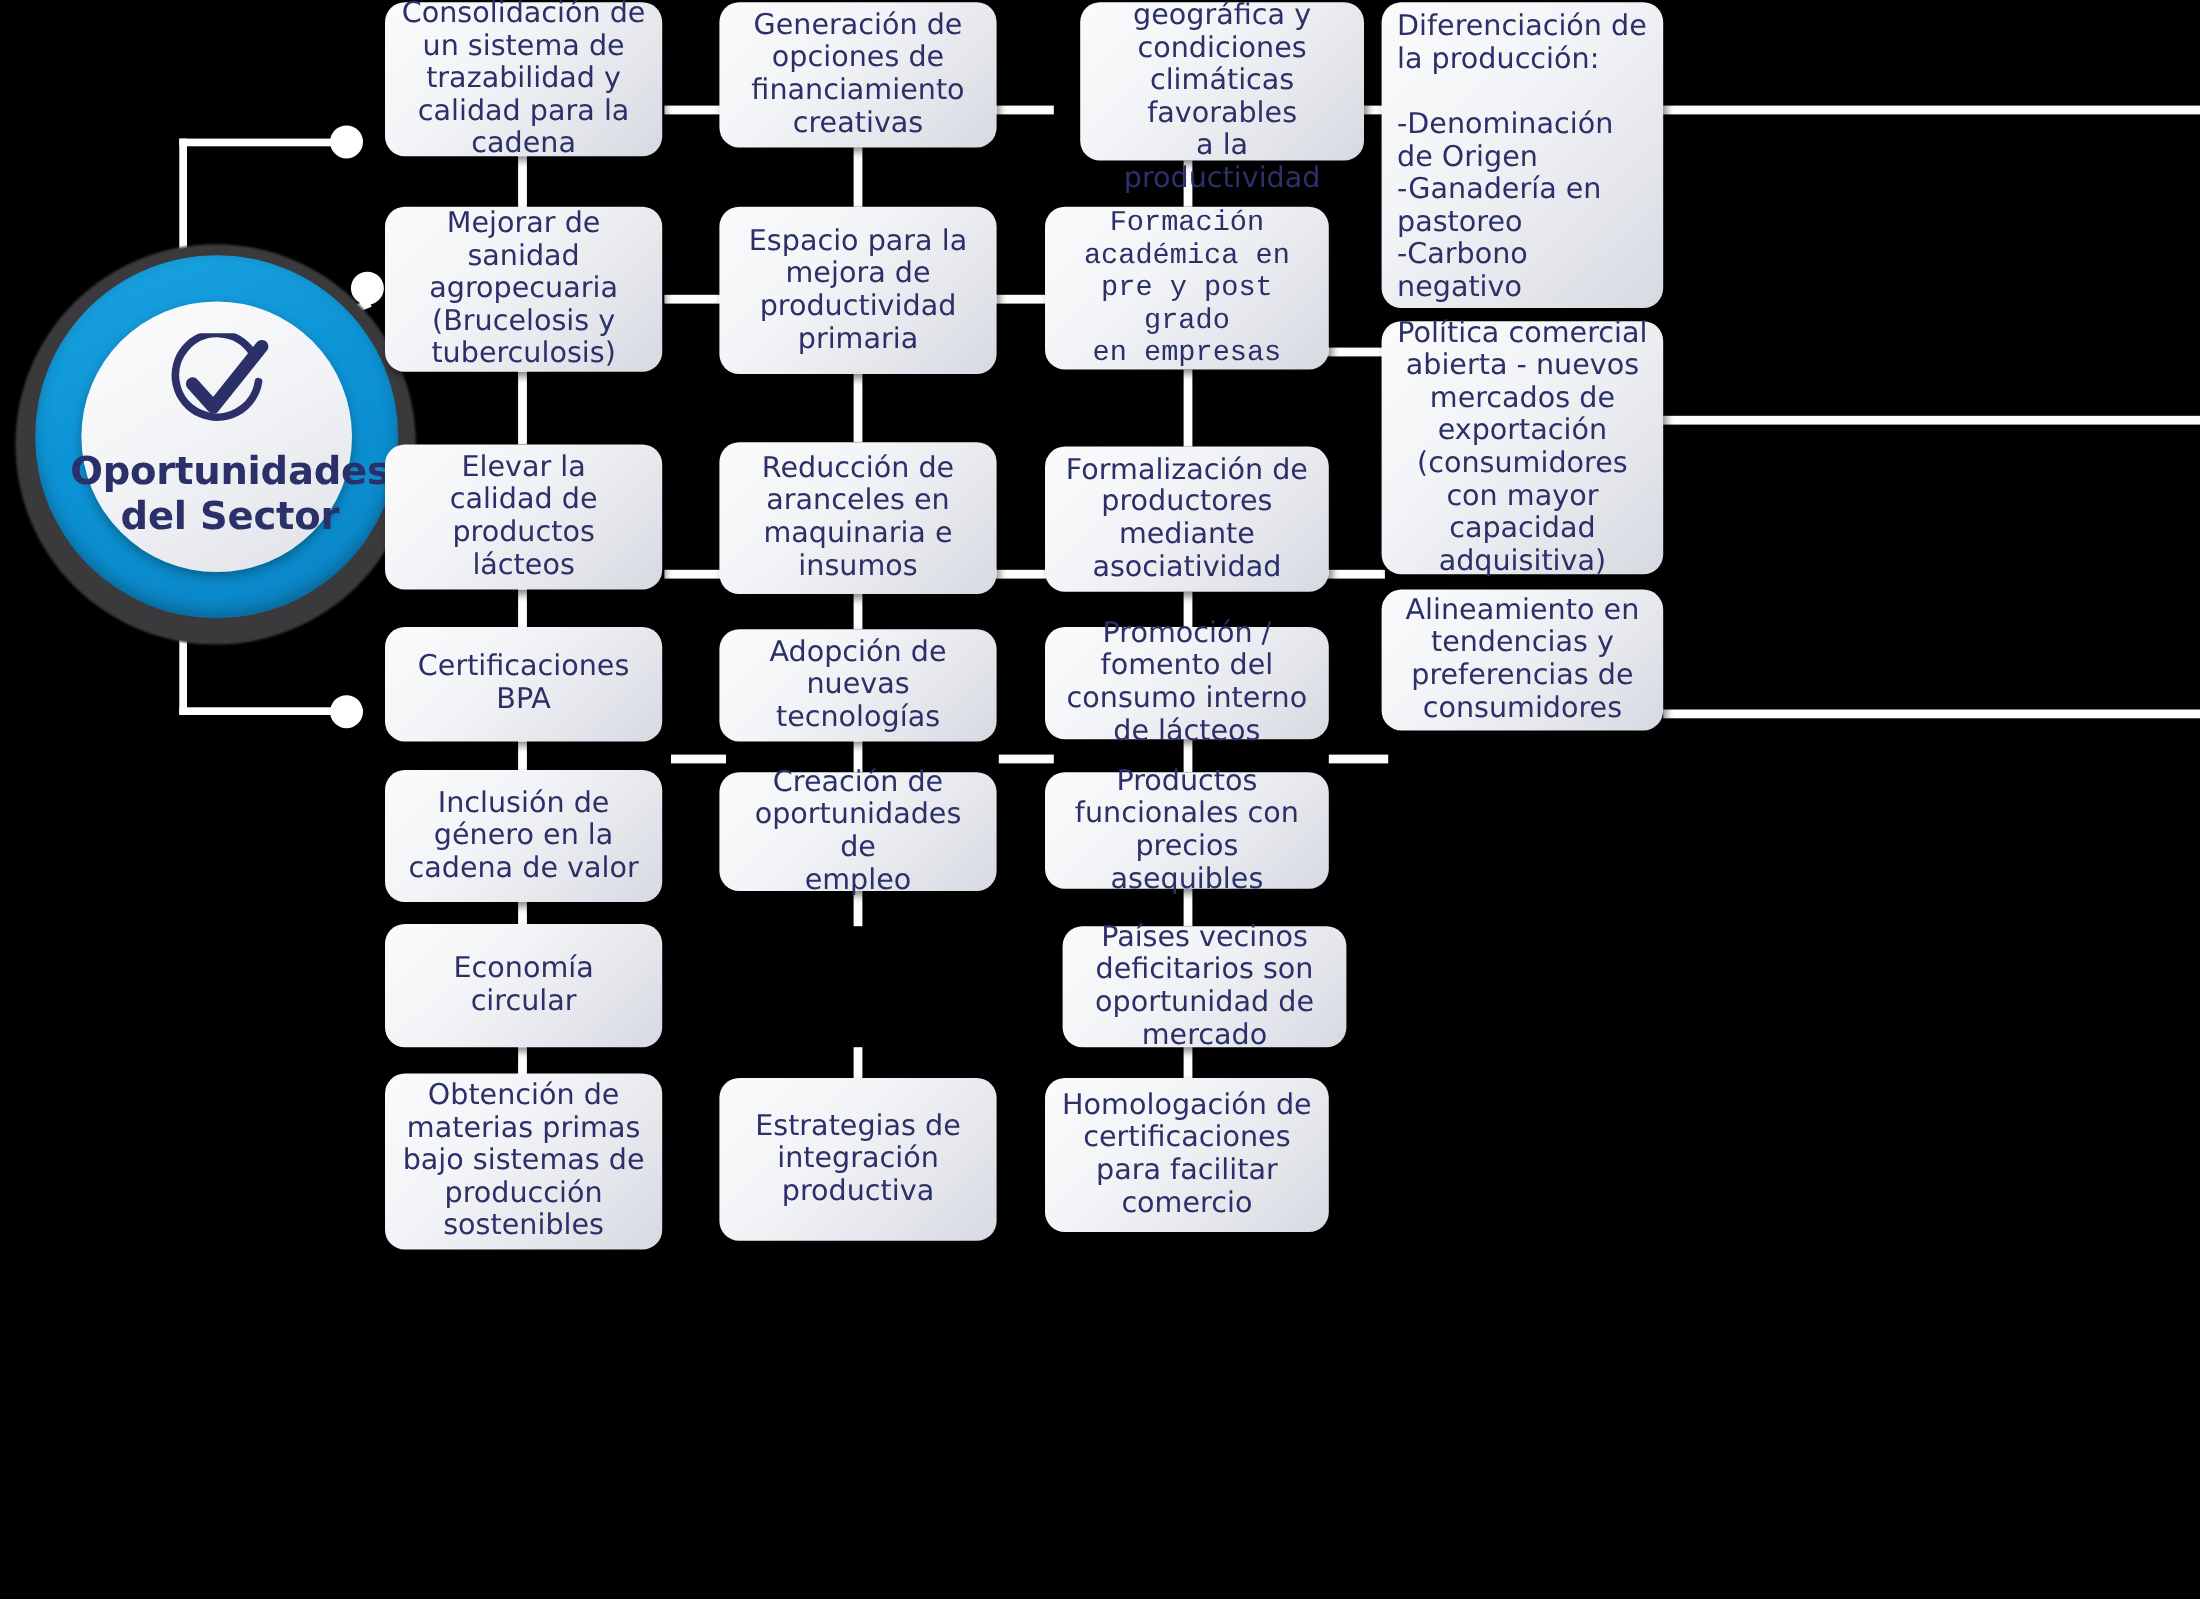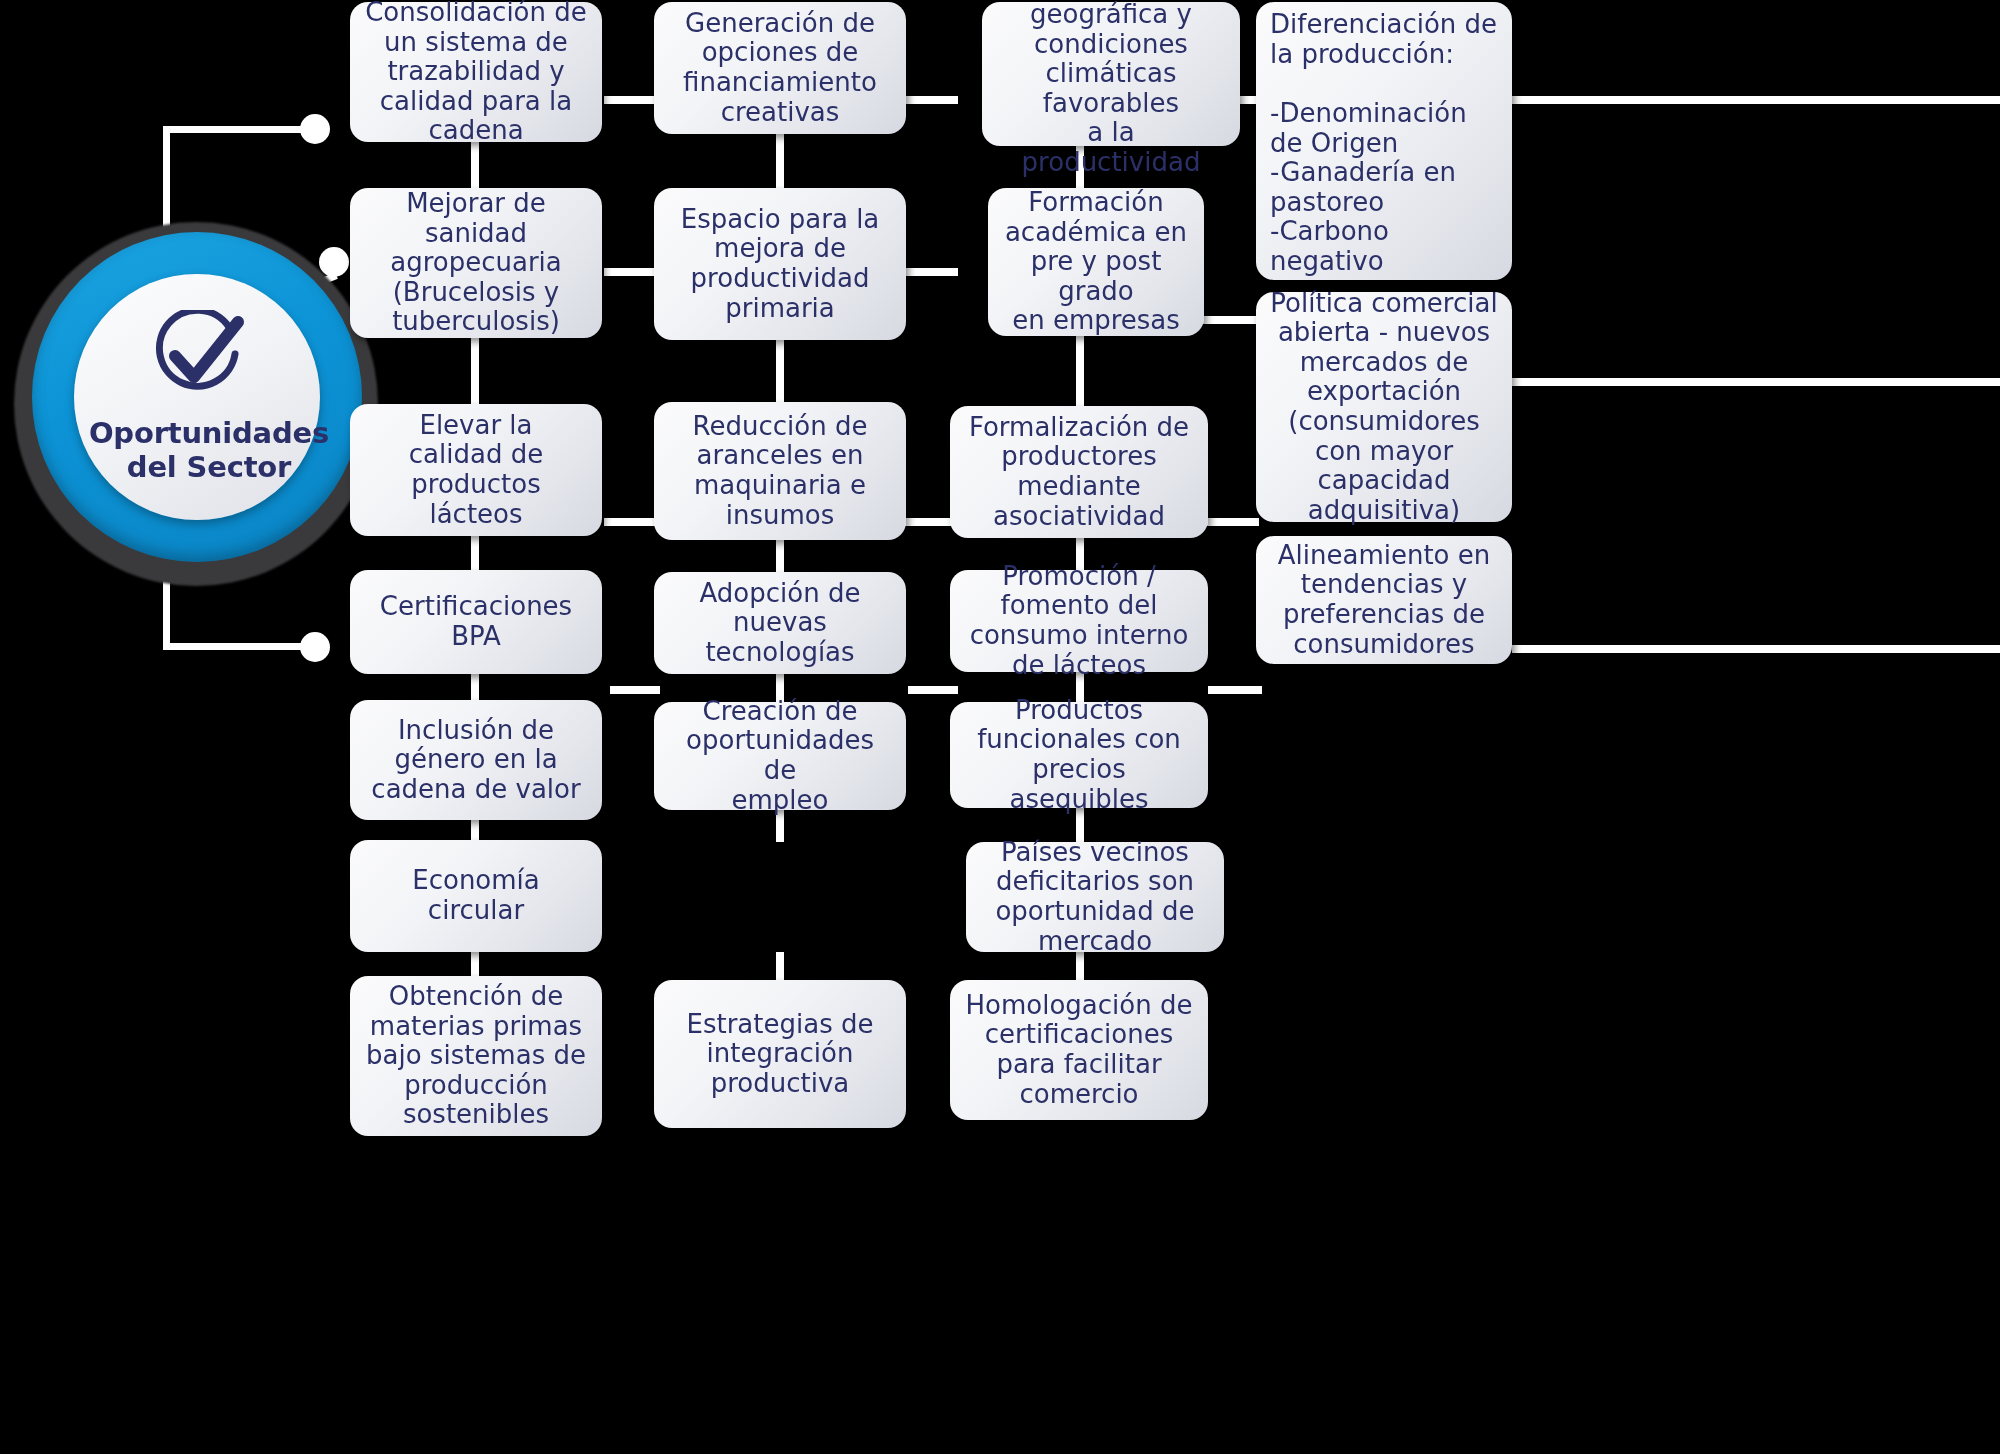--- a/index.html
+++ b/index.html
@@ -55,21 +55,21 @@
     box-shadow: 0 4px 10px rgba(0,0,0,0.30);
     display: flex;
     flex-direction: column;
     align-items: center;
     justify-content: center;
   }
   .hub-check { margin-bottom: 6px; }
   .hub-label {
     color: #2b3168;
     font-weight: bold;
-    font-size: 29px;
+    font-size: 35px;
     line-height: 1.18;
     text-align: center;
     letter-spacing: -0.2px;
     margin-left: 24px;
   }
 
   
   .dot {
     position: absolute;
     width: 30px; height: 30px;
@@ -255,21 +255,21 @@
 productiva</span>
   </div>
 
   <div class="node" style="left:982px; top:2px; width:258px; height:144px;">
     <span>Ubicación
 geográfica y
 condiciones
 climáticas favorables
 a la productividad</span>
   </div>
-  <div class="node" style="left:988px; top:188px; width:216px; height:148px;">
+  <div class="node" style="left:950px; top:188px; width:258px; height:148px;font-family:Liberation Mono, monospace;">
     <span>Formación
 académica en
 pre y post grado
 en empresas</span>
   </div>
   <div class="node" style="left:950px; top:406px; width:258px; height:132px;">
     <span>Formalización de
 productores
 mediante
 asociatividad</span>

